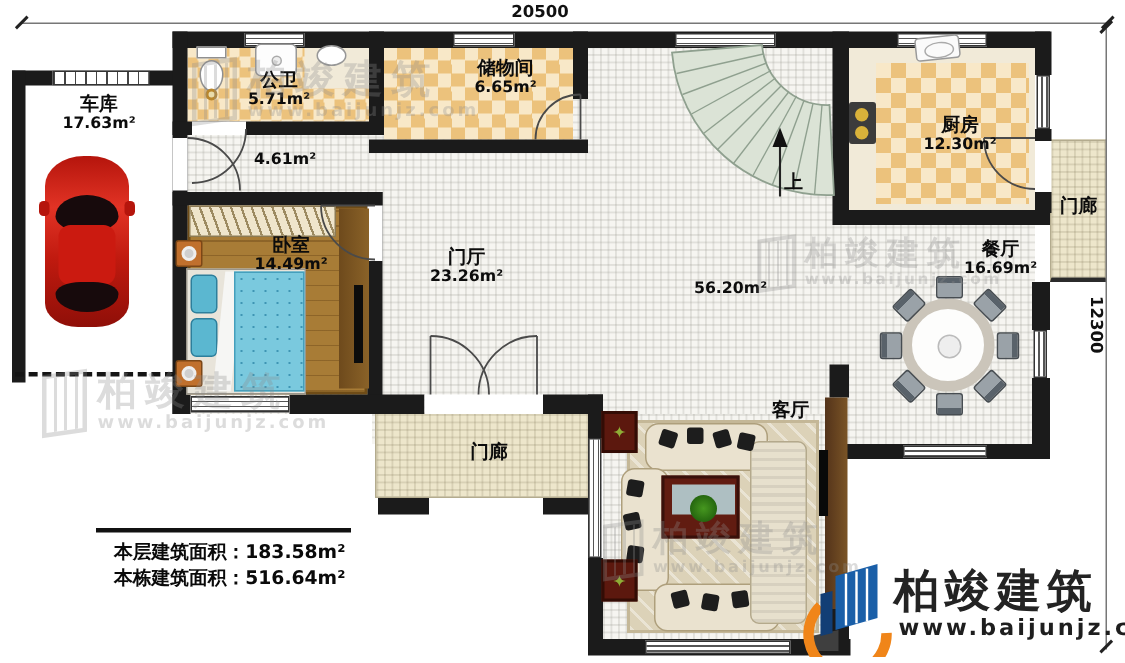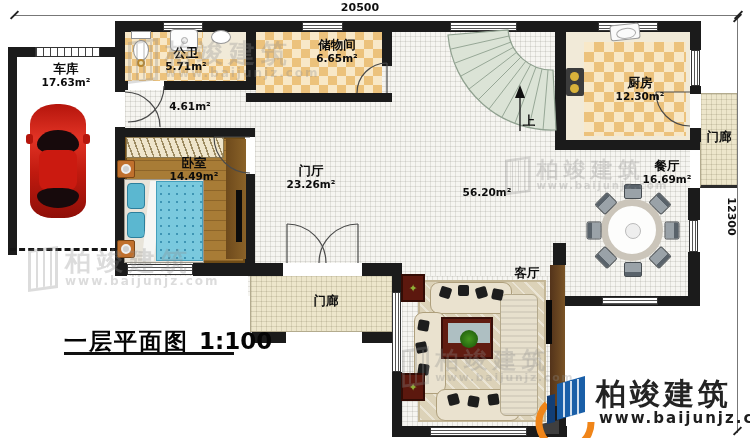--- a/index.html
+++ b/index.html
@@ -266,25 +266,27 @@
 
   <div class="dimline" style="left:14px;top:15px;width:726px;height:1px;"></div>
   <div class="tick" style="left:9px;top:14px;"></div>
   <div class="tick" style="left:733px;top:14px;"></div>
   <div class="dimtxt" style="left:360px;top:1px;transform:translateX(-50%);text-align:center;">20500</div>
   <div class="dimline" style="left:737px;top:19px;width:1px;height:414px;"></div>
   <div class="tick" style="left:732px;top:17px;"></div>
   <div class="tick" style="left:732px;top:430px;"></div>
   <div class="dimtxt" style="left:712px;top:210px;transform:rotate(90deg);transform-origin:center;">12300</div>
 
-  <div id="title-main">
-    <span>一层平面图</span>
-    <span style="letter-spacing:0;">1:100</span>
-  </div>
   <div id="title-underline"></div>
+  <div class="tb-line abs" style="left:76px;top:360px;z-index:60;">
+    <span>本层建筑面积：</span><span>183.58m²</span>
+  </div>
+  <div class="tb-line abs" style="left:76px;top:377px;z-index:60;">
+    <span>本栋建筑面积：</span><span>516.64m²</span>
+  </div>
 
   <svg class="abs" style="left:527px;top:370px;z-index:60;" width="72" height="68" viewBox="0 0 72 68">
     <polygon points="14,54 32,50 32,64 14,64" fill="#3f3f3f"></polygon>
     <path d="M20,34 A26,26 0 1 0 64,52" fill="none" stroke="#f08519" stroke-width="7"></path>
     <polygon points="20,26 28,24 28,52 20,54" fill="#123e75"></polygon>
     <polygon points="30,14 58,6 58,42 30,50" fill="#1a5fa8"></polygon>
     <path d="M37,12.5 V47 M44,11 V45.5 M51,9 V44" stroke="#fff" stroke-width="1.6"></path>
   </svg>
   <div class="logo-name">柏竣建筑</div>
   <div class="logo-url">www.baijunjz.com</div>

